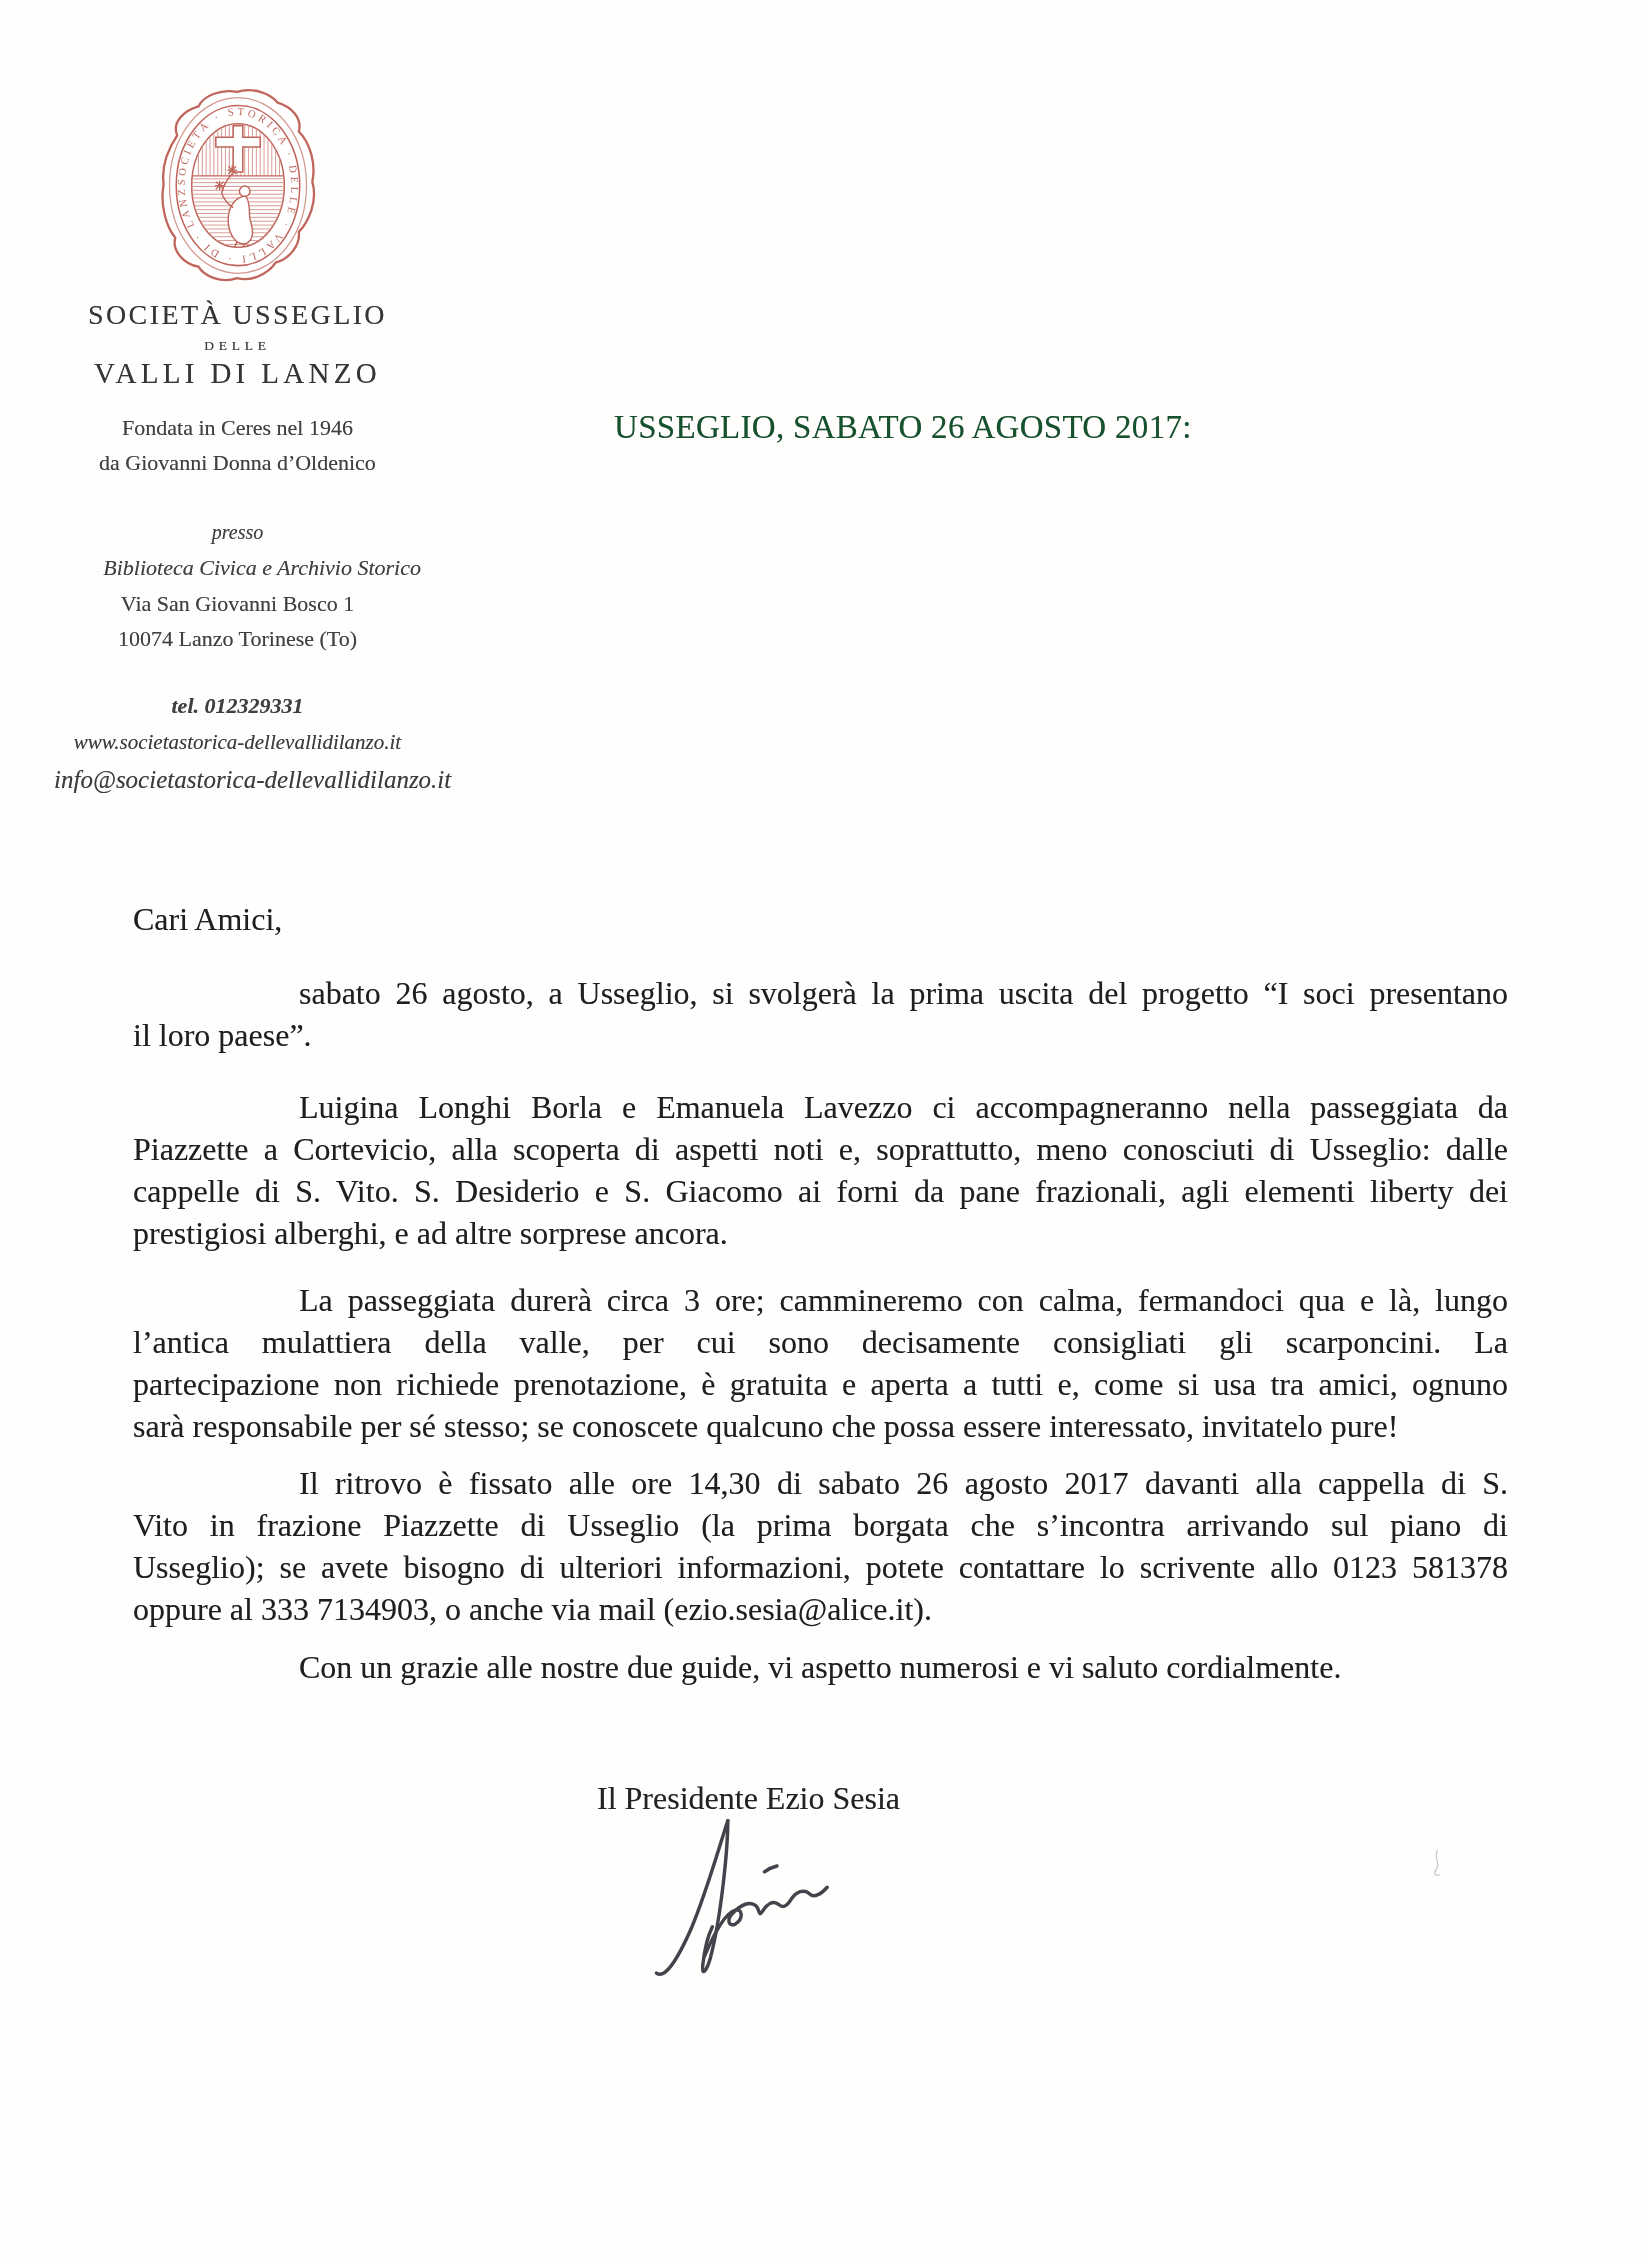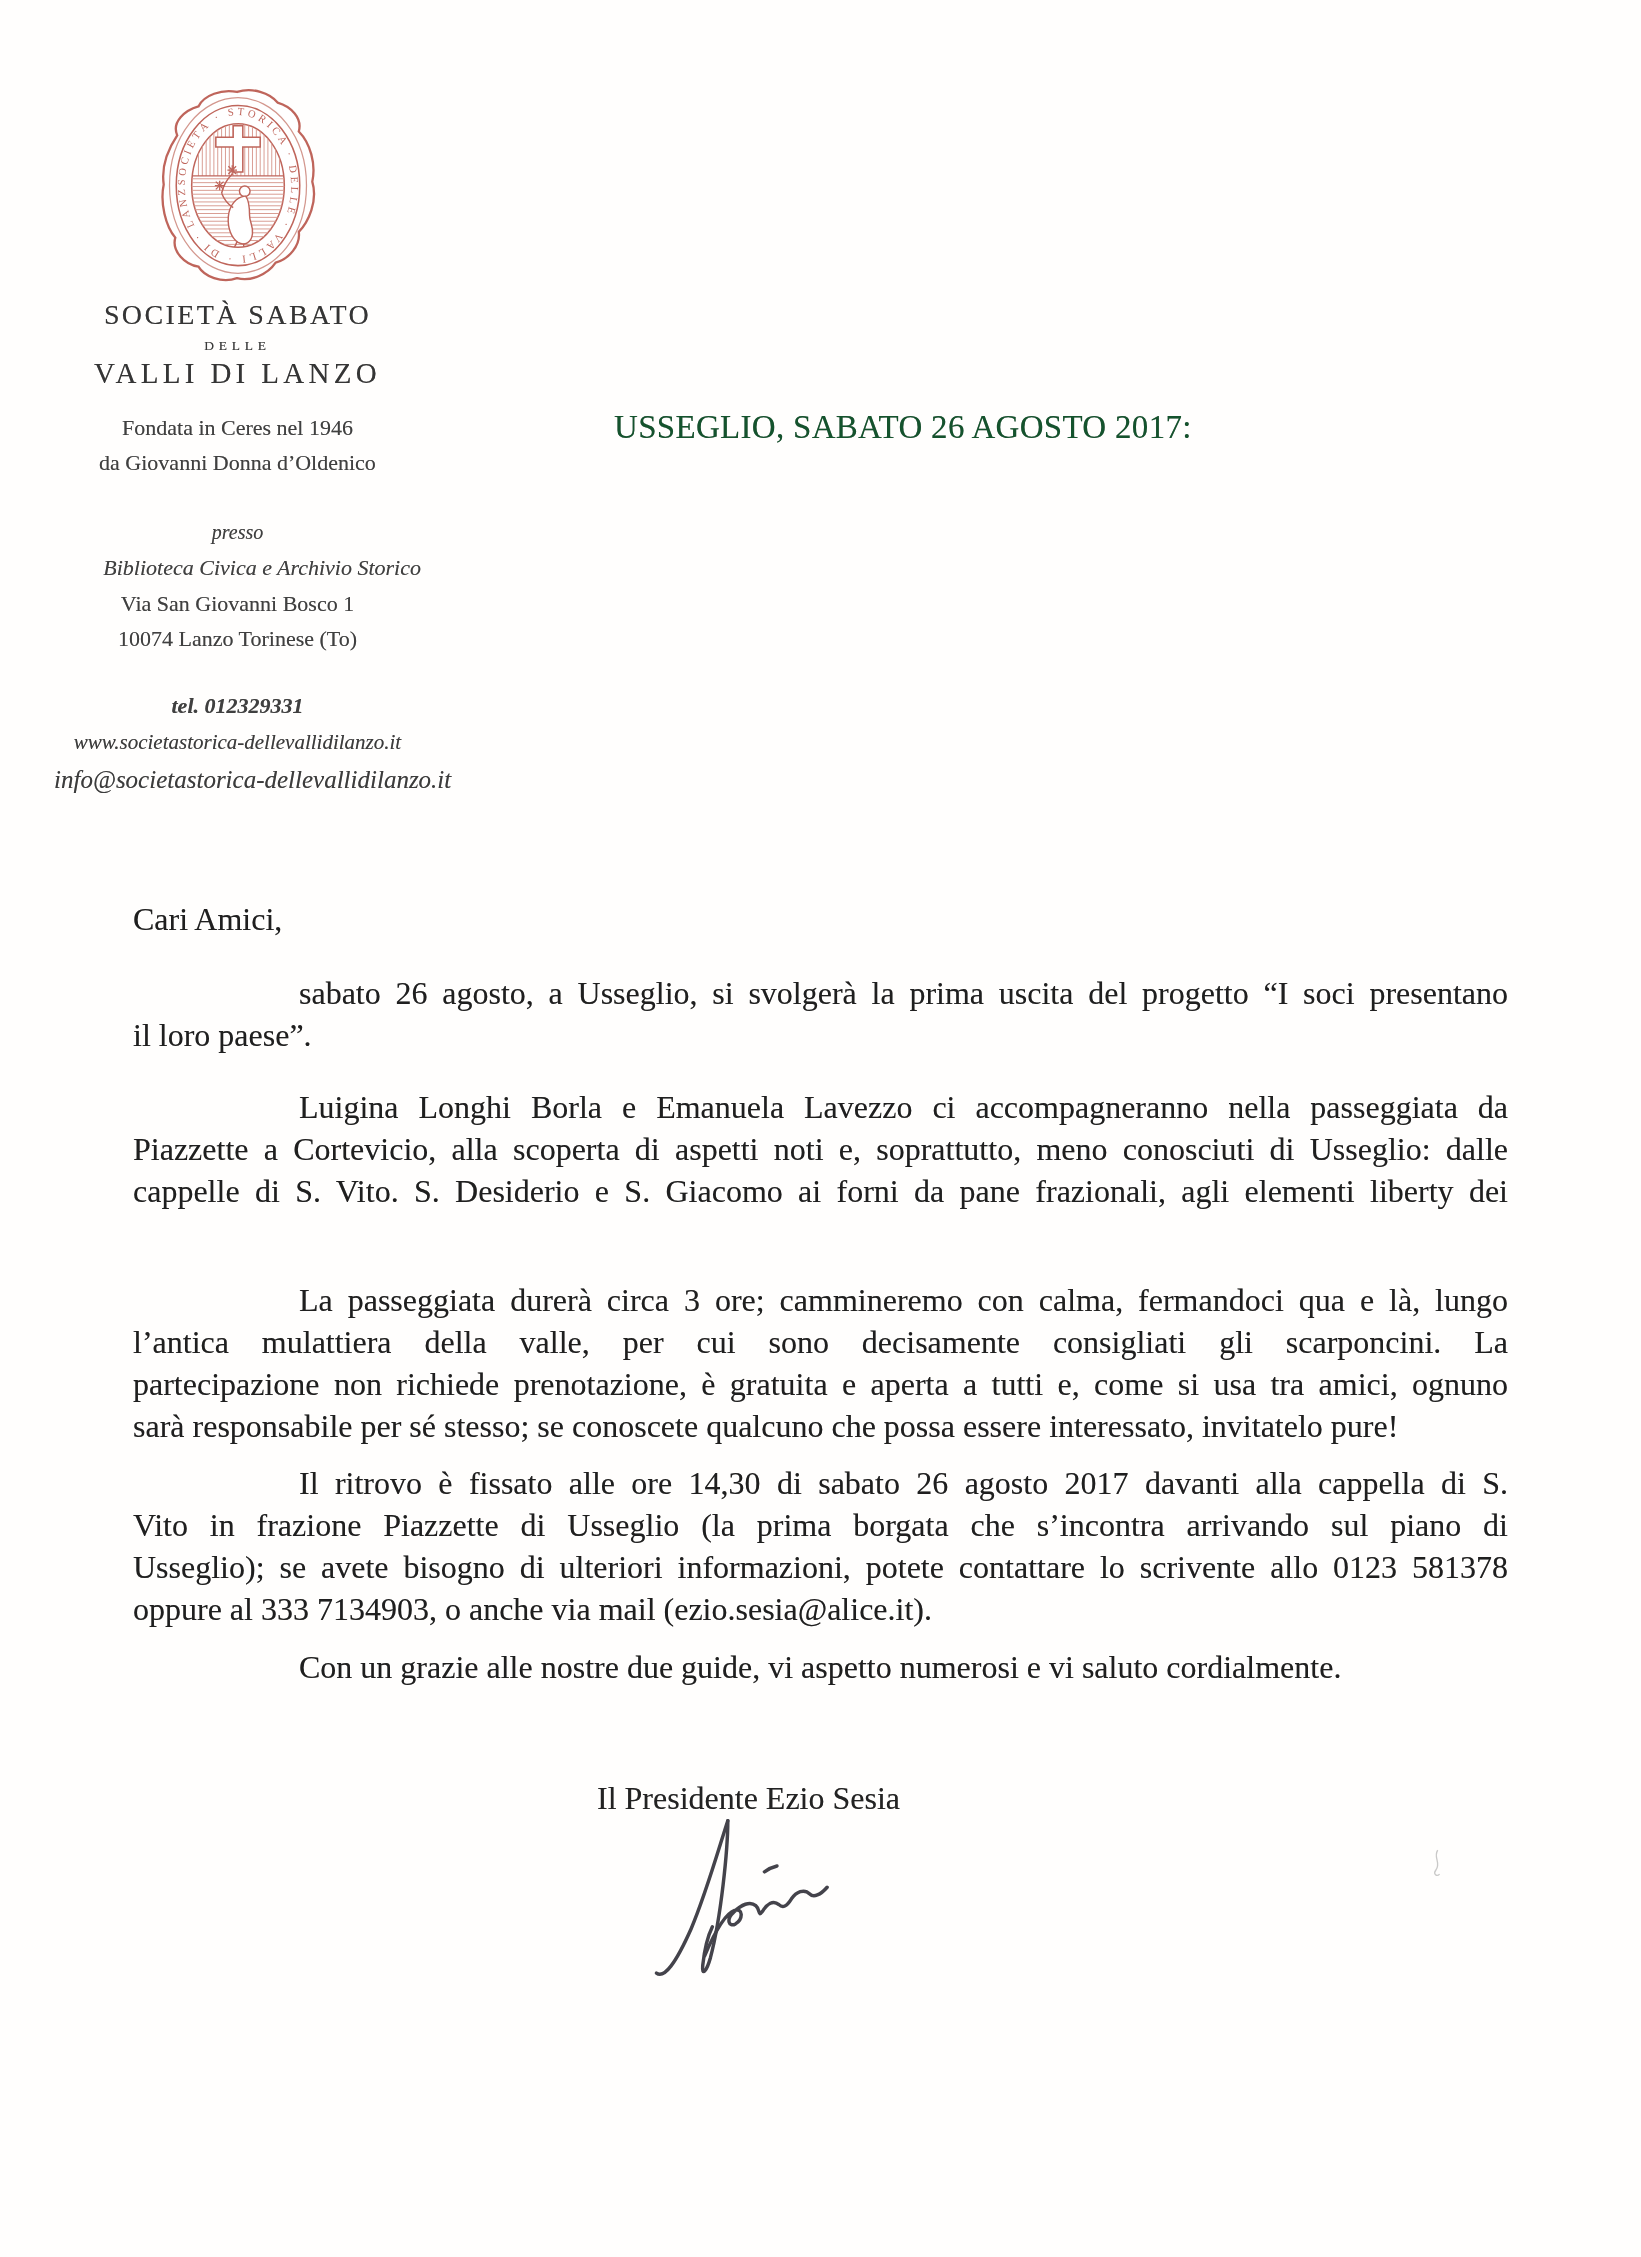--- a/index.html
+++ b/index.html
@@ -133,21 +133,21 @@
             <path d="M68,112 C70,103 74,97 79,92" fill="none"></path>
             <g stroke-width="1.3">
               <path d="M61,104 l10,0 M66,99 l0,10 M62,100 l8,8 M70,100 l-8,8" fill="none"></path>
               <path d="M74,88 l10,0 M79,83 l0,10 M75,84 l8,8 M83,84 l-8,8" fill="none"></path>
             </g>
           </g>
         </g>
       </svg>
     </div>
 
-    <div class="lh-item org1 txt">SOCIETÀ SABATO</div>
+    <div class="lh-item org1 txt">SOCIETÀ USSEGLIO</div>
     <div class="lh-item org2 txt">DELLE</div>
     <div class="lh-item org3 txt">VALLI DI LANZO</div>
     <div class="lh-item lh-sm founded1 txt">Fondata in Ceres nel 1946</div>
     <div class="lh-item lh-sm founded2 txt">da Giovanni Donna d’Oldenico</div>
     <div class="lh-item lh-sm it presso txt">presso</div>
     <div class="lh-item lh-sm it library txt">Biblioteca Civica e Archivio Storico</div>
     <div class="lh-item lh-sm addr1 txt">Via San Giovanni Bosco 1</div>
     <div class="lh-item lh-sm addr2 txt">10074 Lanzo Torinese (To)</div>
     <div class="lh-item lh-sm it phone txt">tel. 012329331</div>
     <div class="lh-item it web txt">www.societastorica-dellevallidilanzo.it</div>
@@ -162,20 +162,21 @@
 
   <div class="body-text p1">
     <div class="line jl ind txt">sabato 26 agosto, a Usseglio, si svolgerà la prima uscita del progetto “I soci presentano</div>
     <div class="line txt">il loro paese”.</div>
   </div>
 
   <div class="body-text p2">
     <div class="line jl ind txt">Luigina Longhi Borla e Emanuela Lavezzo ci accompagneranno nella passeggiata da</div>
     <div class="line jl txt">Piazzette a Cortevicio, alla scoperta di aspetti noti e, soprattutto, meno conosciuti di Usseglio: dalle</div>
     <div class="line jl txt">cappelle di S. Vito. S. Desiderio e S. Giacomo ai forni da pane frazionali, agli elementi liberty dei</div>
+    <div class="line txt">prestigiosi alberghi, e ad altre sorprese ancora.</div>
   </div>
 
   <div class="body-text p3">
     <div class="line jl ind txt">La passeggiata durerà circa 3 ore; cammineremo con calma, fermandoci qua e là, lungo</div>
     <div class="line jl txt">l’antica mulattiera della valle, per cui sono decisamente consigliati gli scarponcini. La</div>
     <div class="line jl txt">partecipazione non richiede prenotazione, è gratuita e aperta a tutti e, come si usa tra amici, ognuno</div>
     <div class="line txt">sarà responsabile per sé stesso; se conoscete qualcuno che possa essere interessato, invitatelo pure!</div>
   </div>
 
   <div class="body-text p4">

